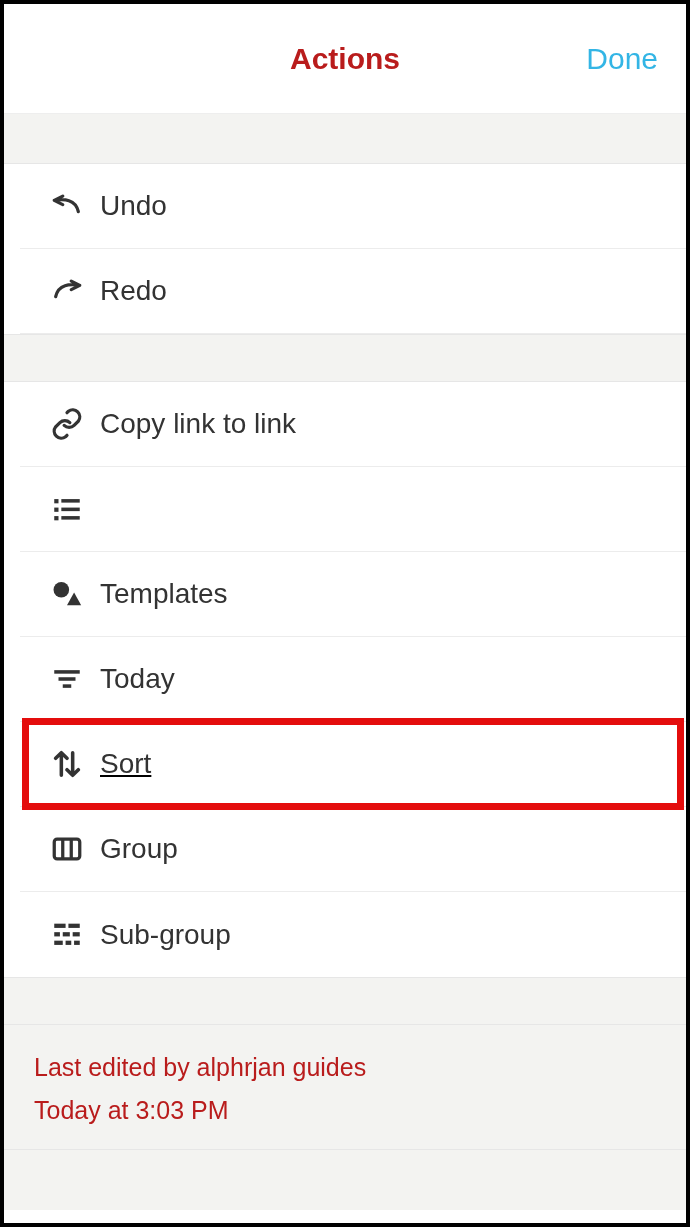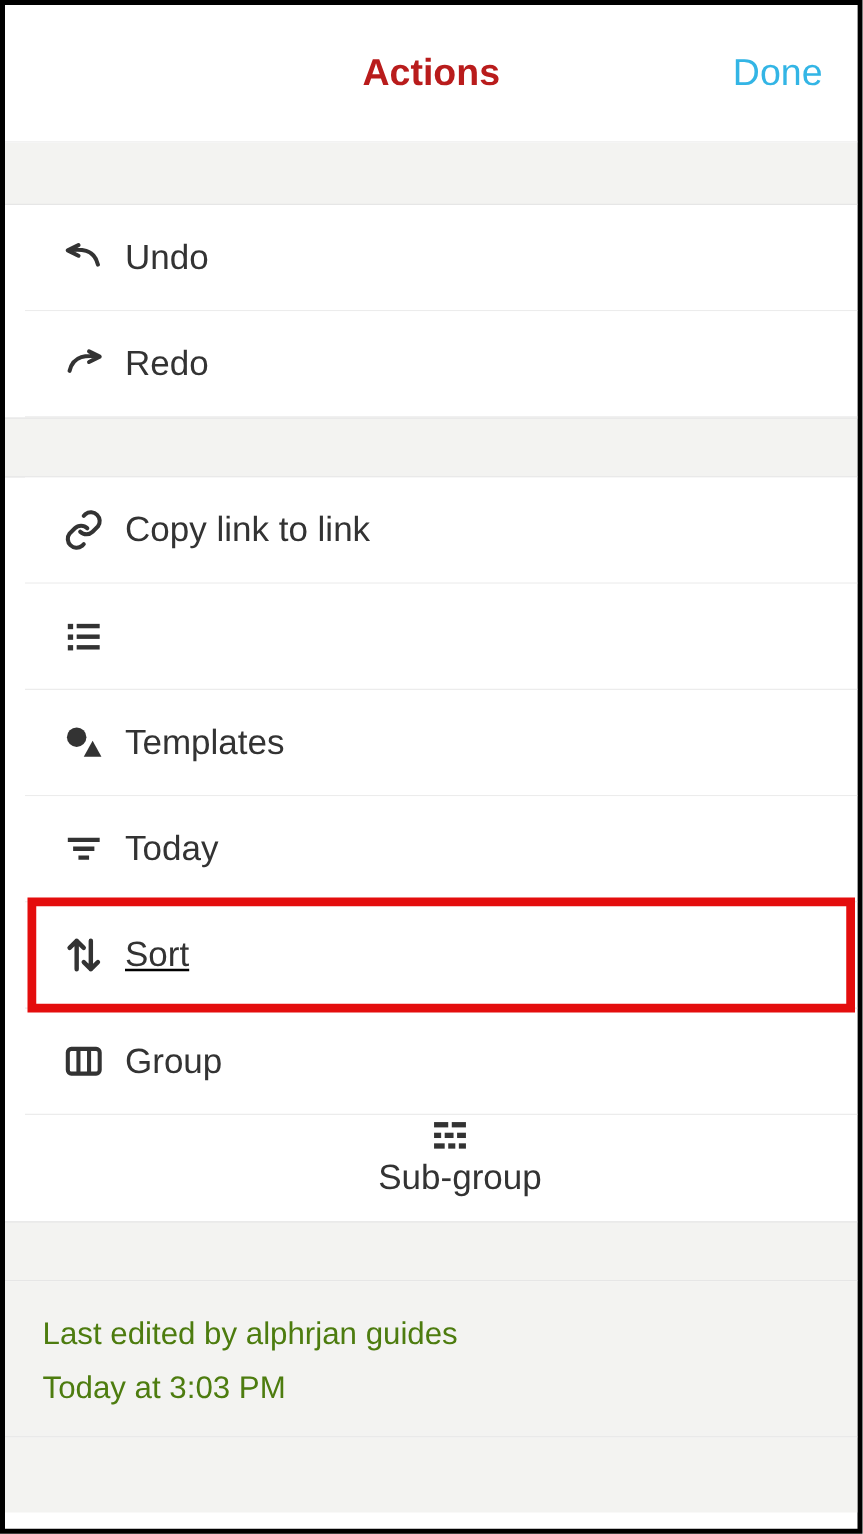--- a/index.html
+++ b/index.html
@@ -82,21 +82,21 @@
       pointer-events: none;
       z-index: 5;
     }
     .footer {
       background: #f3f3f1;
       padding: 28px 30px 24px 30px;
       border-bottom: 1px solid #e6e6e6;
     }
     .footer-line {
       font-size: 25px;
-      color: #4d7c0f;
+      color: #b91c1c;
       margin-bottom: 14px;
     }
     .footer-line:last-child { margin-bottom: 0; }
     .bottom-spacer {
       height: 60px;
       background: #f3f3f1;
     }
   </style>
 </head>
 <body>
@@ -186,21 +186,21 @@
   <span class="icon-wrap">
     <svg viewBox="0 0 24 24" fill="none" stroke="#333" stroke-width="2.3">
         <rect x="3" y="5" width="18" height="14" rx="2"></rect>
         <line x1="9" y1="5" x2="9" y2="19"></line>
         <line x1="15" y1="5" x2="15" y2="19"></line>
       </svg>
   </span>
   <span class="item-label">Group</span>
 </div>
 
-<div class="menu-item" style="border-bottom:none;flex-direction:column;">
+<div class="menu-item" style="border-bottom:none;">
   <span class="icon-wrap">
     <svg viewBox="0 0 24 24" fill="#333">
         <rect x="3" y="4" width="8" height="3"></rect>
         <rect x="13" y="4" width="8" height="3"></rect>
         <rect x="3" y="10" width="4" height="3"></rect>
         <rect x="9" y="10" width="5" height="3"></rect>
         <rect x="16" y="10" width="5" height="3"></rect>
         <rect x="3" y="16" width="6" height="3"></rect>
         <rect x="11" y="16" width="4" height="3"></rect>
         <rect x="17" y="16" width="4" height="3"></rect>

